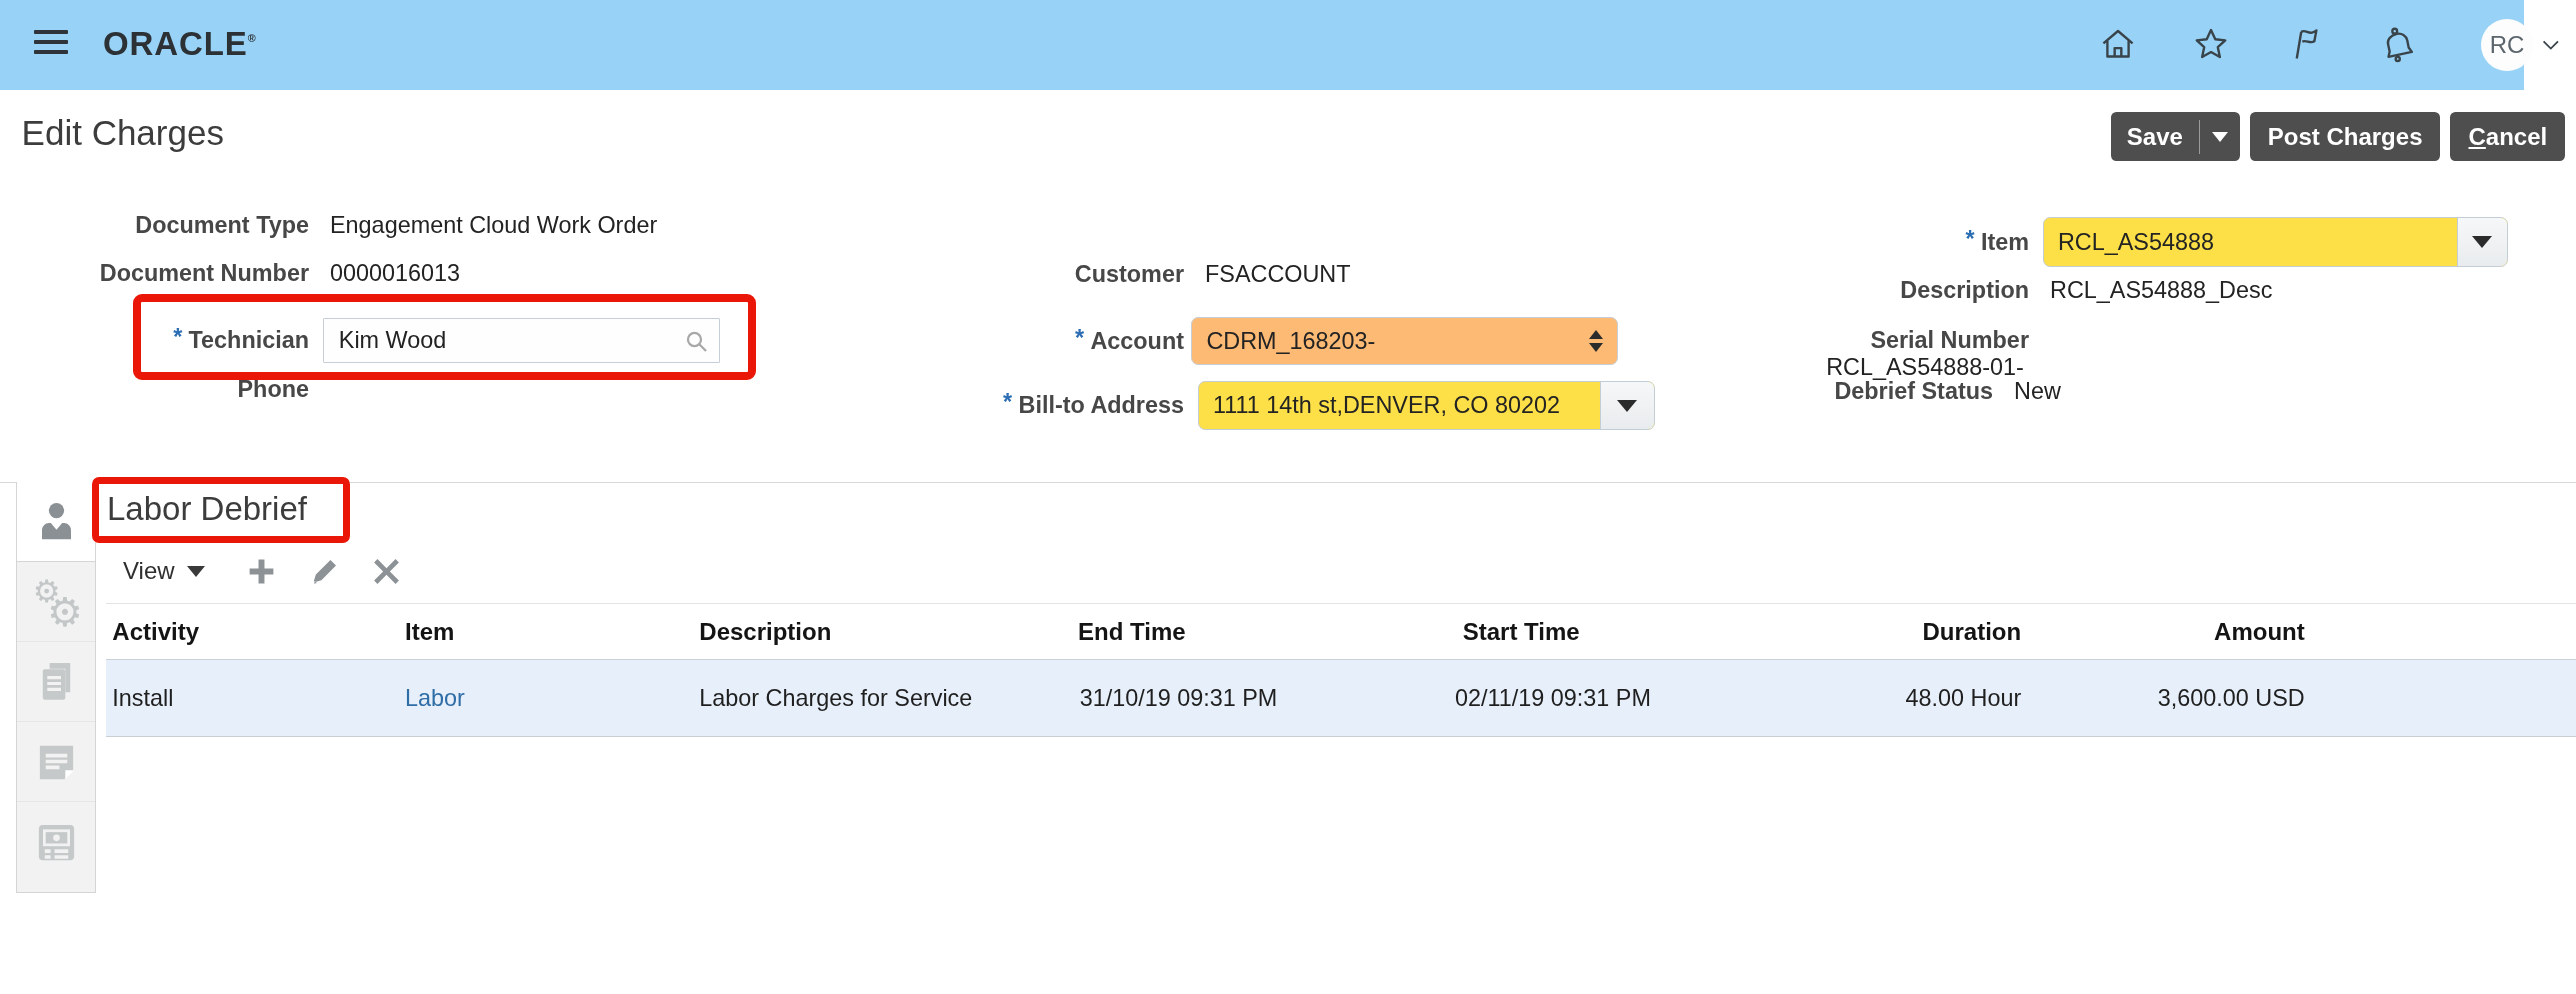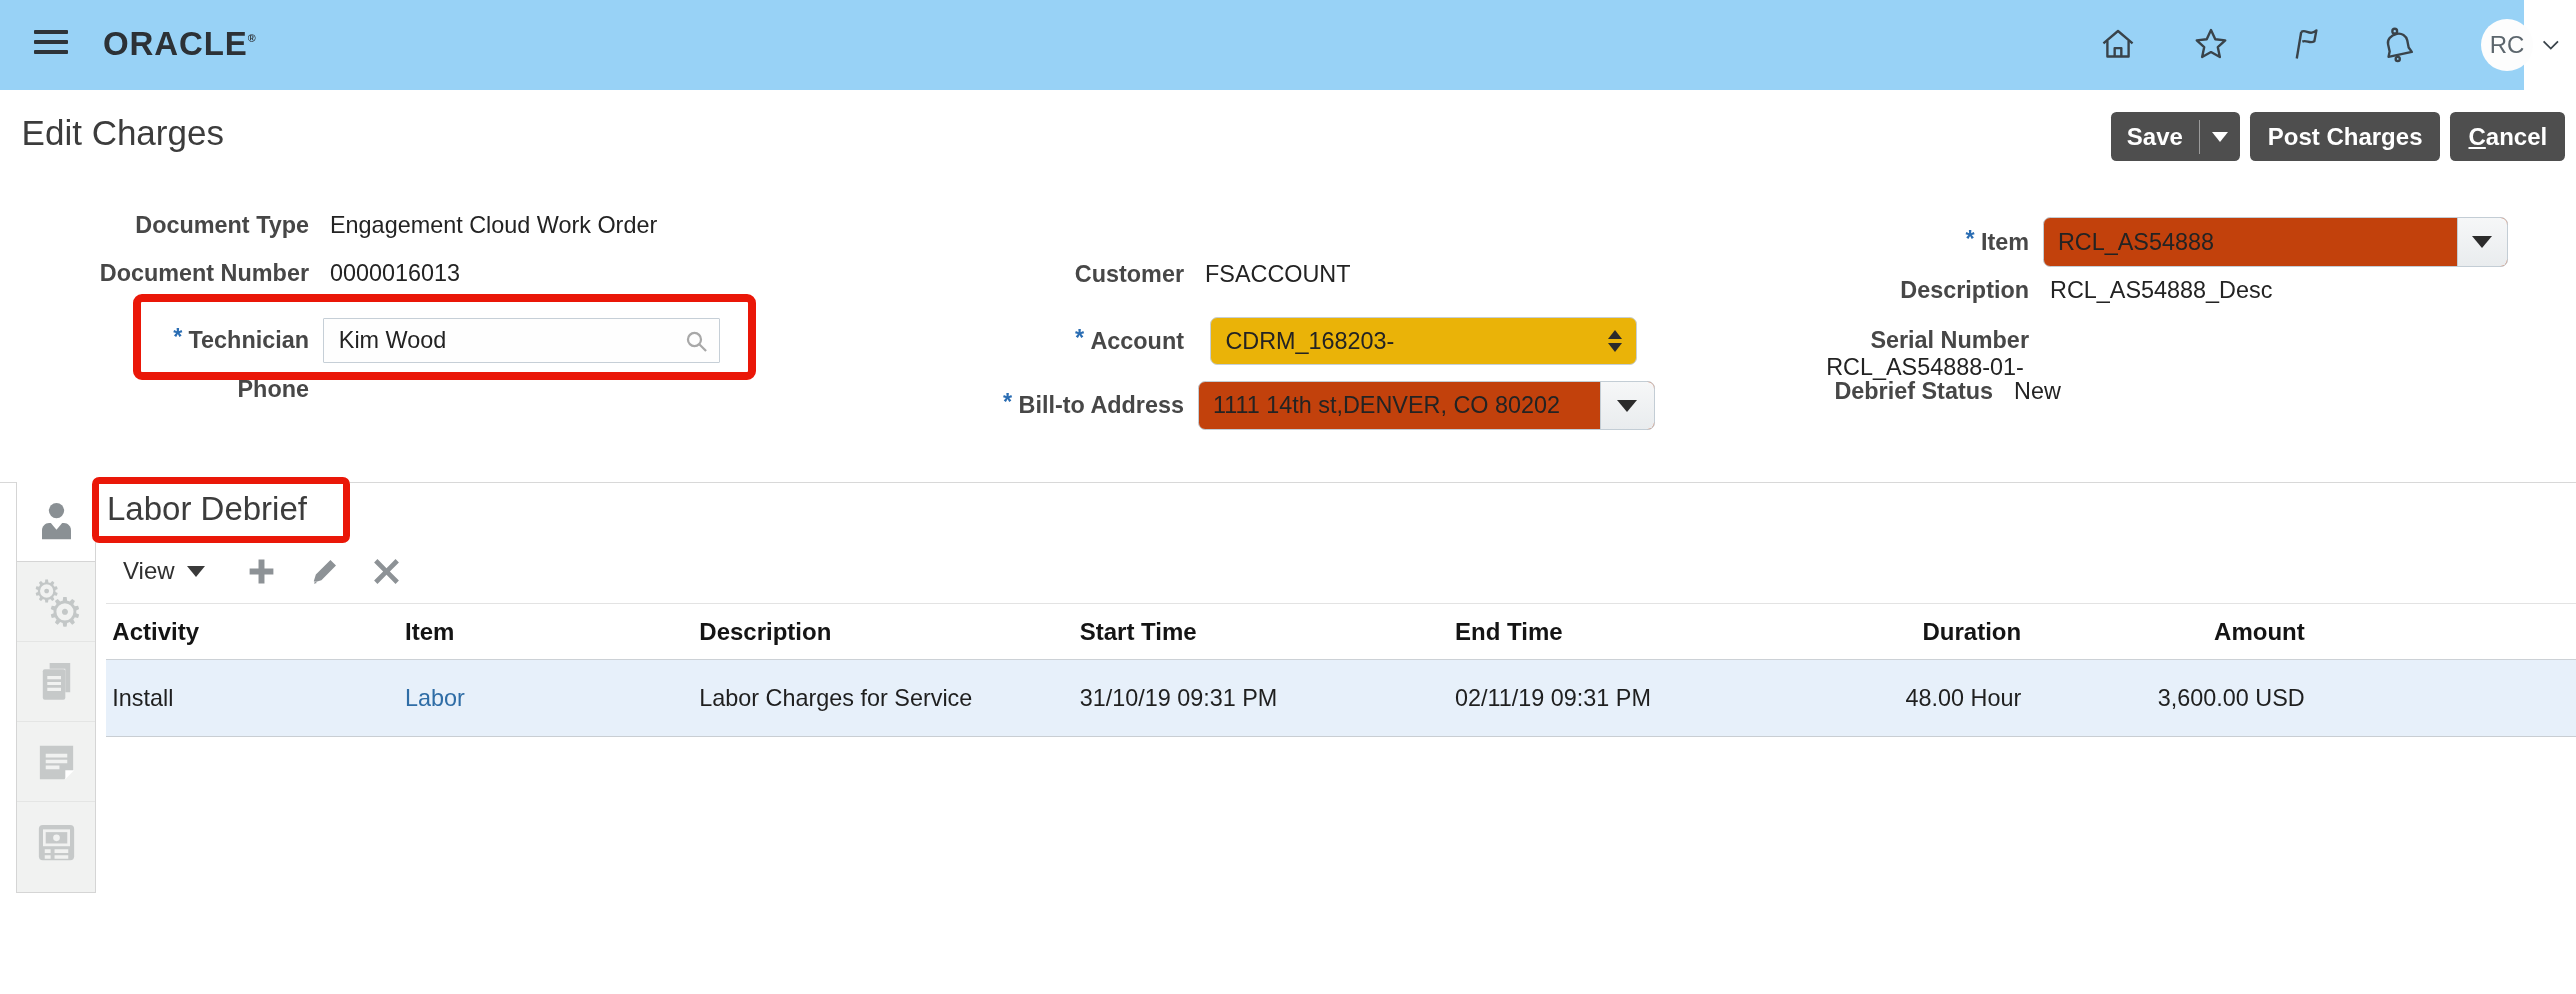--- a/index.html
+++ b/index.html
@@ -38,28 +38,28 @@
 
   
   .frow { position:absolute; display:flex; align-items:center; }
   .flabel { font-weight:700; font-size:23.4px; color:#474747; text-align:right; }
   .fvalue { font-size:23.4px; color:#232323; margin-left:21px; white-space:nowrap; }
   .req { color:#2a6db3; font-weight:700; margin-right:6.3px; position:relative; top:-2.7px; }
   .tinput { height:45px; border:0.9px solid #c6cfd7; border-radius:1px; background:#fefefe;
             font-size:23.4px; color:#232323; padding:0 47px 0 14.4px; font-family:"Liberation Sans", sans-serif; }
   .search-wrap { position:relative; margin-left:14.4px; }
   .search-ic { position:absolute; right:10.8px; top:10px; width:27px; height:27px; cursor:pointer; }
-  .selectbox { margin-left:26px; height:48px; border:0.9px solid #c6cfd7; border-radius:7.2px; background:#eab308;
+  .selectbox { margin-left:7px; height:48px; border:0.9px solid #c6cfd7; border-radius:7.2px; background:#fdba74;
                display:flex; align-items:center; font-size:23.4px; color:#232323; padding:0 14.4px; cursor:pointer; }
   .selectbox .sel-text { flex:1; }
   .stepper { display:flex; flex-direction:column; gap:4.5px; align-items:center; }
   .stepper i { width:0; height:0; border-left:7.2px solid transparent; border-right:7.2px solid transparent; }
   .stepper .up { border-bottom:9px solid #2b2b2b; }
   .stepper .dn { border-top:9px solid #2b2b2b; }
-  .combo { margin-left:13.5px; display:flex; height:49px; border:0.9px solid #c3cdd5; border-radius:7.2px; background:#c2410c; overflow:hidden;gap:12px; }
+  .combo { margin-left:13.5px; display:flex; height:49px; border:0.9px solid #c3cdd5; border-radius:7.2px; background:#fde047; overflow:hidden;gap:12px; }
   .combo .c-text { display:flex; align-items:center; font-size:23.4px; color:#232323; padding:0 14.4px; }
   .combo .c-btn { border-left:0.9px solid #c3cdd5; background:linear-gradient(#f6f7f8,#e9ecee);
                   display:flex; align-items:center; justify-content:center; cursor:pointer; }
   .tri-down-d { width:0; height:0; border-left:10px solid transparent; border-right:10px solid transparent; border-top:12.6px solid #2b2b2b; }
 
   
   .annot { position:absolute; border:8px solid #ea1708; border-radius:9px; pointer-events:none; }
 
   
   .section-border { position:absolute; left:0; top:482px; width:2576px; border-top:0.9px solid #d8d8d8; }
@@ -303,22 +303,22 @@
         </svg>
     </span>
   </div>
   <div class="toolbar-sep"></div>
 
   <div class="grid">
     <div class="gr hdr">
       <div class="cell c0">Activity</div>
       <div class="cell c1">Item</div>
       <div class="cell c2">Description</div>
+      <div class="cell c4">End Time</div>
       <div class="cell c3">Start Time</div>
-      <div class="cell c4">End Time</div>
       <div class="cell c5">Duration</div>
       <div class="cell c6">Amount</div>
       <div class="cell c7"></div>
     </div>
     <div class="gr datarow">
       <div class="cell c0">Install</div>
       <div class="cell c1"><span class="link">Labor</span></div>
       <div class="cell c2">Labor Charges for Service</div>
       <div class="cell c3">31/10/19 09:31 PM</div>
       <div class="cell c4">02/11/19 09:31 PM</div>

